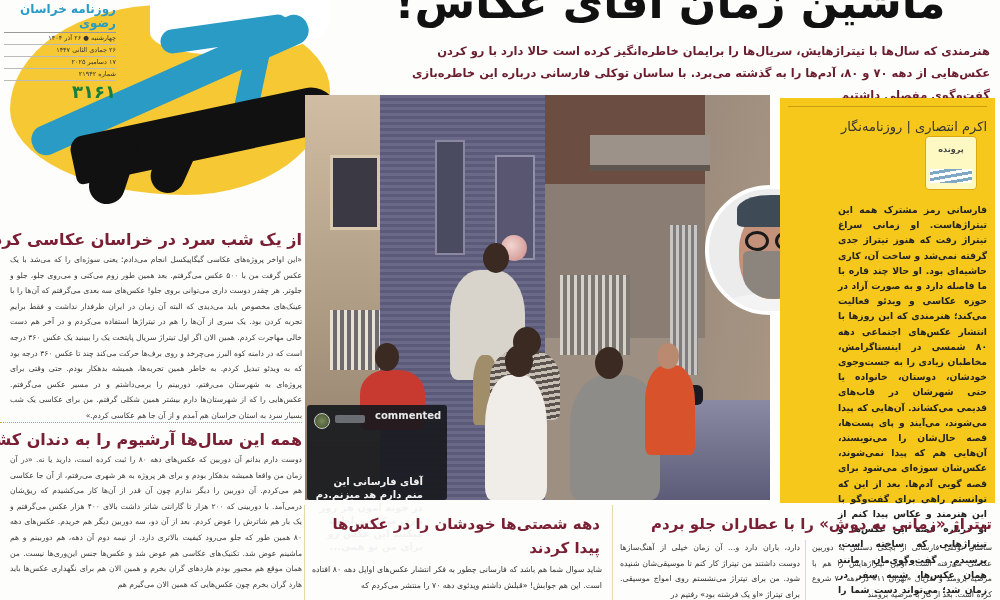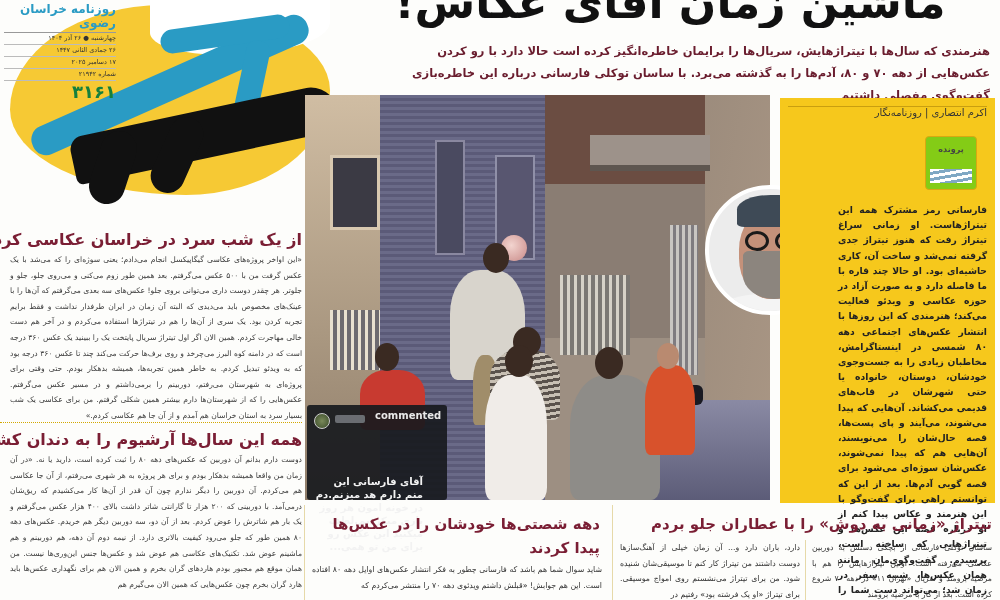--- a/index.html
+++ b/index.html
@@ -59,22 +59,22 @@
   
   .art { position: absolute; text-align: justify; text-align-last: right; }
   .art-title { font-size: 16px; font-weight: bold; color: #7a1e34; line-height: 24px; text-align: right; white-space: nowrap; }
   .art-body { font-size: 7.6px; line-height: 15.6px; color: #3a3a3a; text-align: justify; }
   .left-col { left: 10px; width: 292px; }
   .divider-dotted { position: absolute; left: 0; width: 302px; border-top: 1px dotted #d4a800; }
   .vrule { position: absolute; border-left: 1px solid #e6d9a8; }
 
   
   .ybox { position: absolute; left: 780px; top: 98px; width: 215px; height: 405px; background: #f6c81c; padding: 6px 8px; }
-  .y-byline { position: absolute; right: 8px; top: 8px; left: 8px; font-size: 10px; color: #333; text-align: right; padding-top: 0; border-top: 1px solid #c99f10; }
-  .y-badge { position: absolute; right: 18px; top: 38px; width: 52px; height: 54px; border: 1px solid #d9a812; border-radius: 4px; background: #84cc16; }
+  .y-byline { position: absolute; right: 8px; top: 8px; left: 8px; font-size: 13px; color: #333; text-align: right; padding-top: 12px; border-top: 1px solid #c99f10; }
+  .y-badge { position: absolute; right: 18px; top: 38px; width: 52px; height: 54px; border: 1px solid #d9a812; border-radius: 4px; background: #fef9c3; }
   .y-badge-label { position: absolute; top: 8px; width: 100%; text-align: center; font-size: 8px; font-weight: bold; color: #444; }
   .y-badge-stripes { position: absolute; bottom: 6px; left: 4px; right: 4px; height: 14px; background: repeating-linear-gradient(170deg,#fff 0 3px,#7fa8c4 3px 6px); }
   .y-text { position: absolute; right: 8px; left: 8px; font-size: 9.2px; font-weight: bold; color: #222; line-height: 15.2px; text-align: justify; text-align-last: right; }
 
   
   .bot-title { position: absolute; font-size: 15px; font-weight: bold; color: #7a1e34; line-height: 24px; text-align: right; }
   .bot-body { position: absolute; font-size: 7.8px; line-height: 15.5px; color: #333; text-align: justify; text-align-last: right; }
 </style>
 </head>
 <body>

